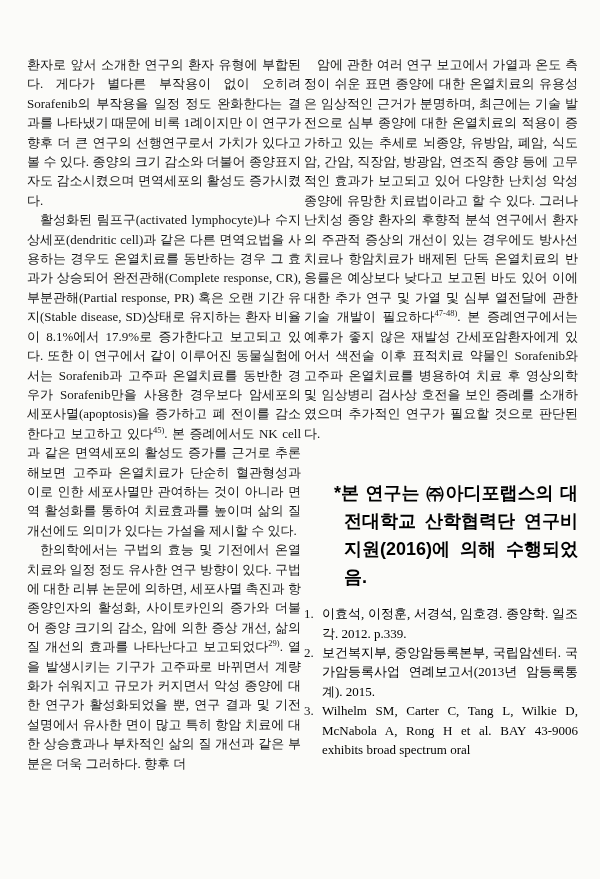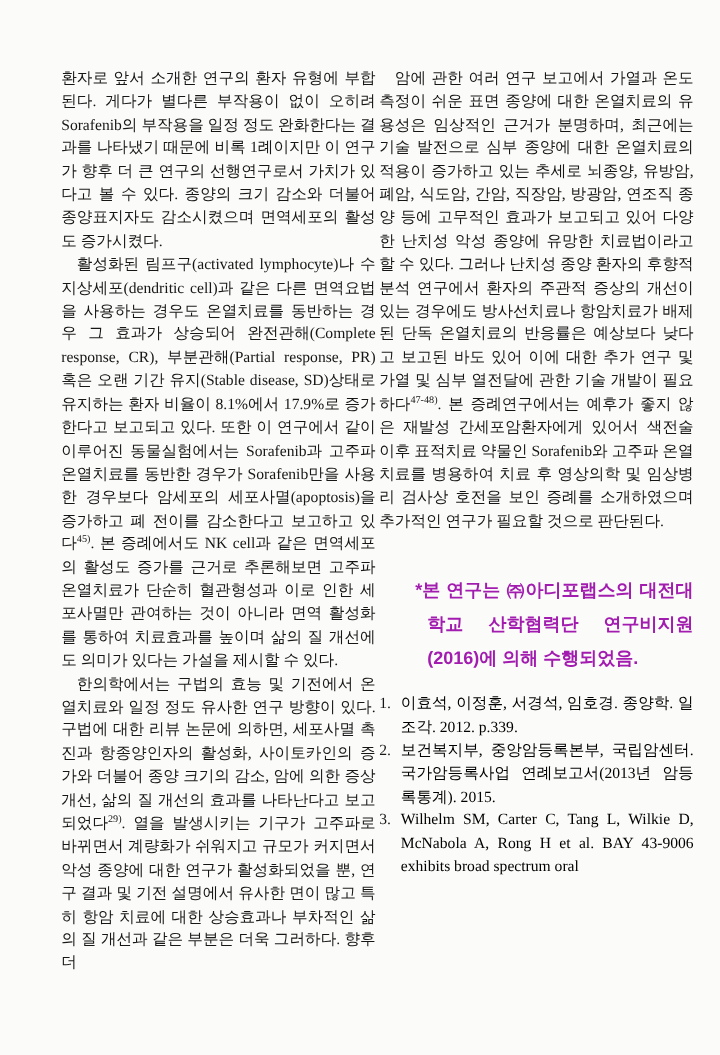--- a/index.html
+++ b/index.html
@@ -35,39 +35,39 @@
   }
   .authors{
     margin-left:auto;
     font-family:"Liberation Sans","DejaVu Sans",sans-serif;
     font-weight:700;font-size:9px;color:#111;
     white-space:nowrap;
   }
   
   .columns{
     position:absolute;top:55px;left:27px;right:22px;bottom:0;
-    display:flex;gap:3px;overflow:hidden;margin-left:24px;
+    display:flex;gap:3px;overflow:hidden;
   }
   .col{flex:1 1 0;overflow:hidden;}
   .col p{
     margin:0;
     font-size:13px;line-height:19.4px;
     text-align:justify;
     text-indent:13px;
   }
   .col p.noindent{text-indent:0;}
   sup.cite{font-size:8.5px;line-height:0;vertical-align:super;}
   
   .funding-note{
     margin-top:36px;
     margin-left:30px;
     padding-left:10px;text-indent:-10px;
     font-family:"Liberation Sans","DejaVu Sans",sans-serif;
-    font-weight:700;font-size:15px;line-height:28px;
-    text-align:justify;color:#a21caf;
+    font-weight:700;font-size:18px;line-height:28px;
+    text-align:justify;color:#000000;
   }
   
   .ref-band{
     margin-top:52px;
     height:27px;line-height:27px;
     background:#e2e2e2;
     text-align:center;
     font-weight:700;font-size:17px;letter-spacing:4px;color:#0d0d0d;
   }
   .refs{margin:13px 0 0 0;padding:0;list-style:none;}

